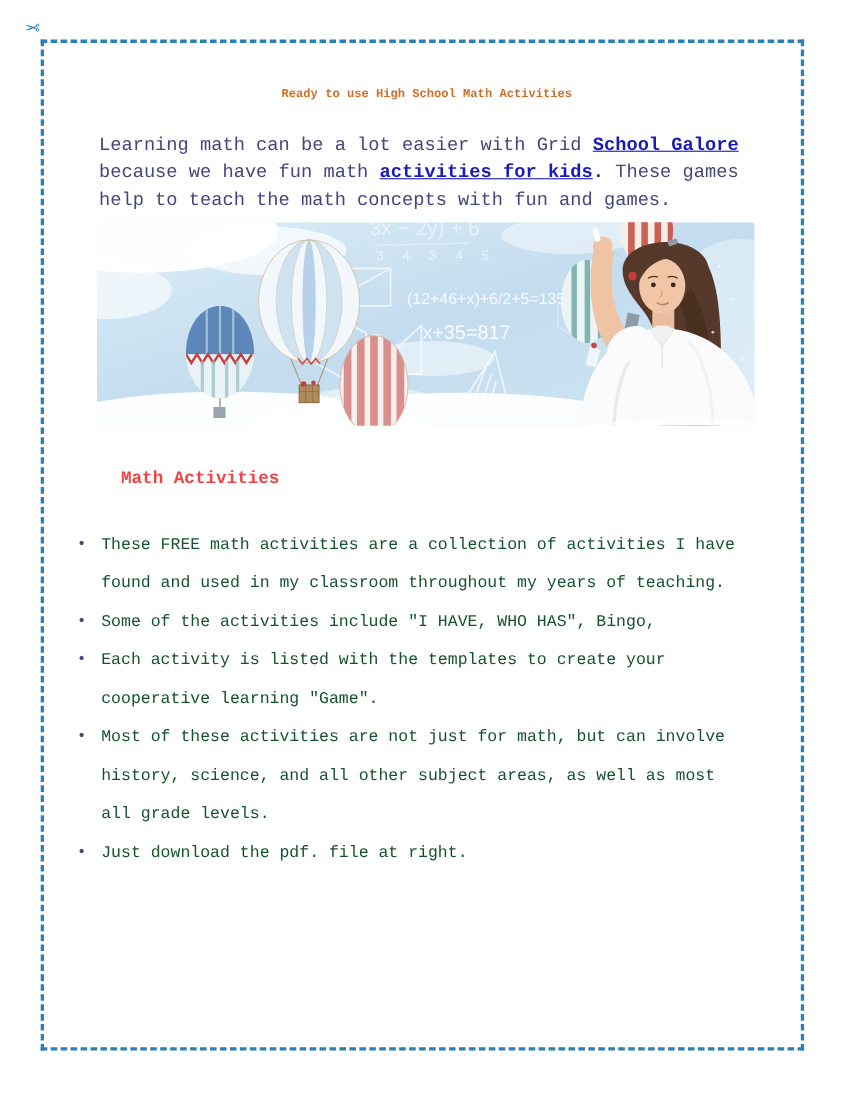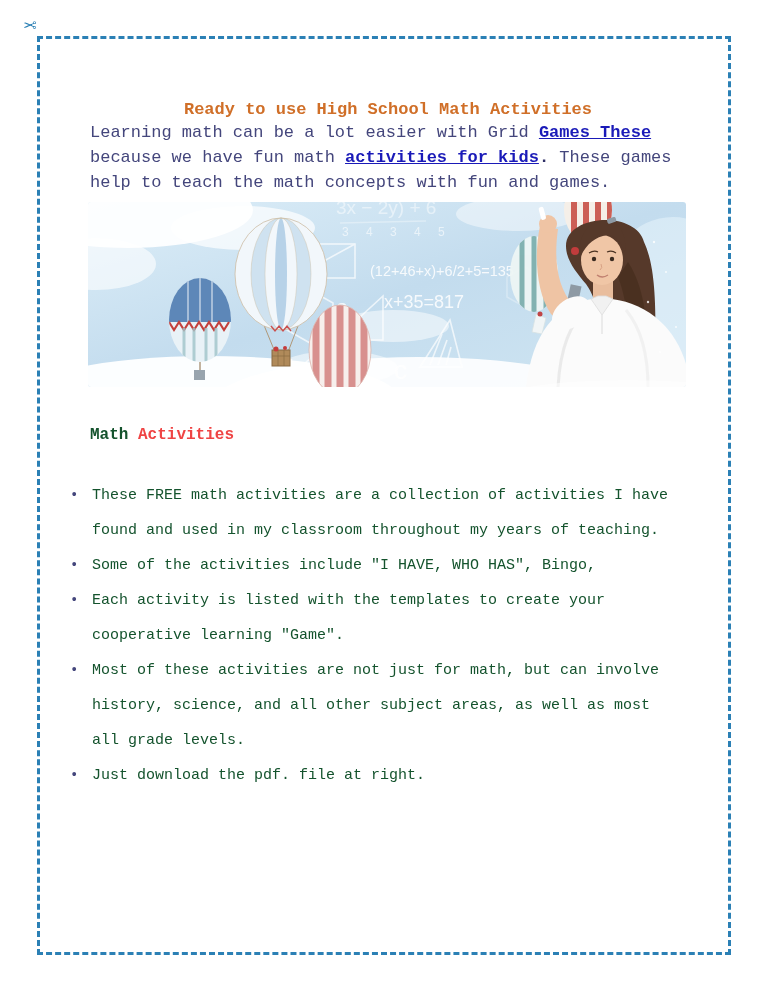--- a/index.html
+++ b/index.html
@@ -9,37 +9,37 @@
   }
   .page-border{
     position:absolute;left:37px;top:36px;width:694px;height:919px;
     box-sizing:border-box;border:3px dashed #2b80b5;pointer-events:none;
   }
   .cut-icon{
     position:absolute;left:23px;top:16px;font-size:16px;color:#2b80b5;
     transform:scaleX(-1);font-family:"DejaVu Sans",sans-serif;
   }
   .title{
-    position:absolute;top:100px;left:90px;width:596px;margin:0;
-    text-align:center;font-size:17px;font-weight:bold;color:#d06f28;
+    position:absolute;top:80px;left:90px;width:596px;margin:0;
+    text-align:center;font-size:11px;font-weight:bold;color:#d06f28;
     font-family:"Liberation Mono","DejaVu Sans Mono",monospace;
   }
   .intro{
     position:absolute;top:120px;left:90px;width:608px;margin:0;
     font-size:17px;line-height:25px;color:#44467c;
   }
   .doclink{color:#1a1ab8;font-weight:bold;text-decoration:underline;cursor:pointer;}
   .bold-navy{font-weight:bold;color:#2e2e66;}
   .banner{position:absolute;left:88px;top:202px;width:497px;height:185px;}
   .banner svg{display:block;}
   .section-heading{
     position:absolute;top:426px;left:90px;margin:0;
     font-size:16px;font-weight:bold;
   }
-  .section-heading .w1{color:#14532d;}
+  .section-heading .w1{color:#ef4444;margin-left:20px;}
   .section-heading .w2{color:#ef4444;}
   .bullets{
     position:absolute;top:478px;left:68px;width:625px;margin:0;padding:0;
     list-style:none;font-size:15px;color:#14532d;
   }
   .bullets li{position:relative;padding-left:24px;}
   .bullets li::before{
     content:"\2022";position:absolute;left:2px;top:0;
     line-height:35px;font-size:14px;color:#44467c;
   }
@@ -49,21 +49,21 @@
 </head>
 <body>
 
 <div class="page">
 
   <span class="cut-icon">✂</span>
   <div class="page-border"></div>
 
   <h1 class="title">Ready to use High School Math Activities</h1>
 
-  <p class="intro"><span>Learning math can be a lot easier with Grid </span><a class="doclink">Games These</a><br><span>because we have fun math </span><a class="doclink">activities for kids</a><span class="bold-navy">.</span><span> These games</span><br><span>help to teach the math concepts with fun and games.</span></p>
+  <p class="intro"><span>Learning math can be a lot easier with Grid </span><a class="doclink">School Galore</a><br><span>because we have fun math </span><a class="doclink">activities for kids</a><span class="bold-navy">.</span><span> These games</span><br><span>help to teach the math concepts with fun and games.</span></p>
 
   <div class="banner">
     <svg width="598" height="185" viewBox="0 0 598 185" xmlns="http://www.w3.org/2000/svg">
       <defs>
         <linearGradient id="sky" x1="0" y1="0" x2="1" y2="1">
           <stop offset="0" stop-color="#ddeef8"></stop>
           <stop offset="0.5" stop-color="#c3dcee"></stop>
           <stop offset="1" stop-color="#cfe5f2"></stop>
         </linearGradient>
         <clipPath id="bclip">

